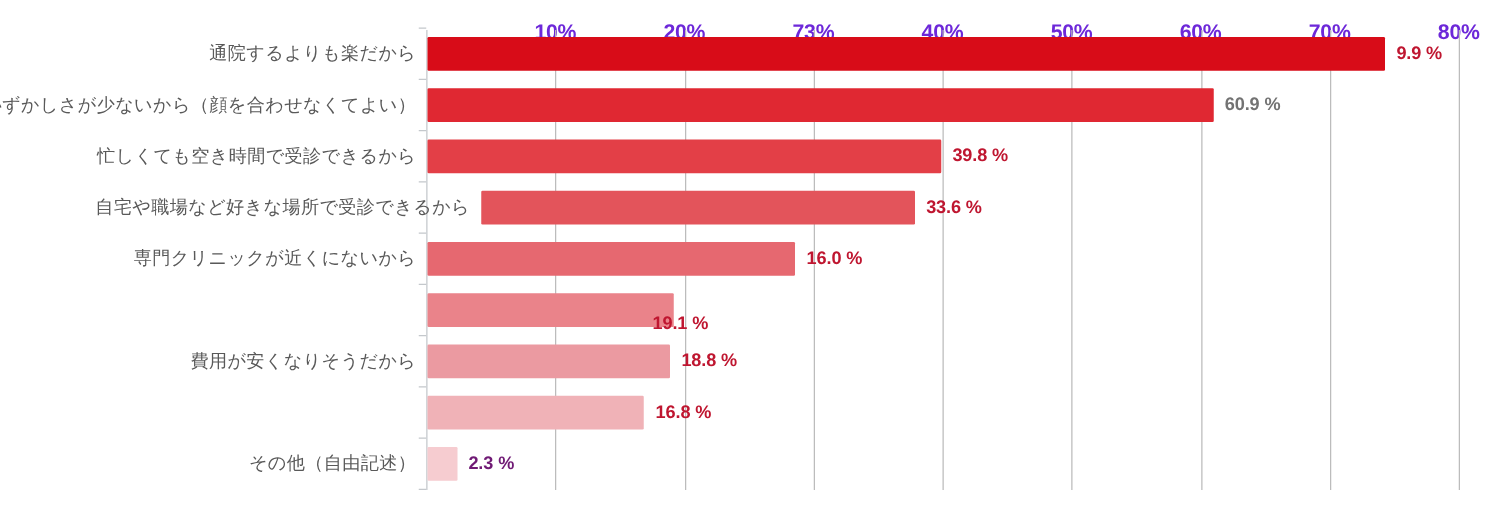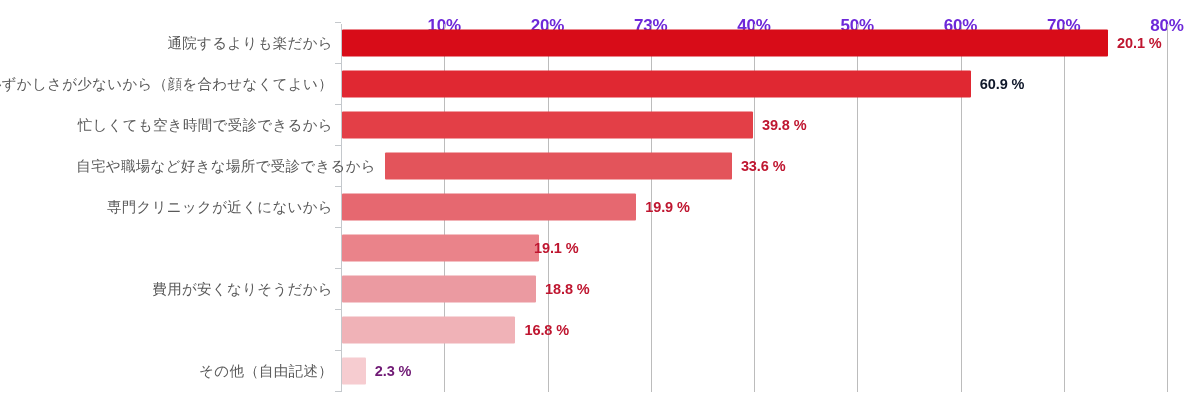--- a/index.html
+++ b/index.html
@@ -145,45 +145,45 @@
       <div class="gridline" style="left: 1063.75px;"></div>
       <div class="gridline" style="left: 1167px;"></div>
     </div>
 
   <div class="cat-axis"></div>
 
   <div class="rows">
       <div class="row" style="top: -2px;">
         <div class="row-label">通院するよりも楽だから</div>
         <div class="bar" title="通院するよりも楽だから 74.2 %" style="width: 766.115px; background: rgb(216, 12, 24);"></div>
-        <div class="bar-value" style="left: 1117.12px; color: rgb(191, 22, 48);">20.1 %</div>
+        <div class="bar-value" style="left: 1117.12px; color: rgb(191, 22, 48);">9.9 %</div>
       </div>
       <div class="row" style="top: 39px;">
         <div class="row-label">恥ずかしさが少ないから（顔を合わせなくてよい）</div>
         <div class="bar" title="恥ずかしさが少ないから（顔を合わせなくてよい） 60.9 %" style="width: 628.792px; background: rgb(224, 40, 50);"></div>
-        <div class="bar-value" style="left: 979.792px; color: #0f172a; text-align: center;">60.9 %</div>
+        <div class="bar-value" style="left: 979.792px; color: #737373; text-align: center;">60.9 %</div>
       </div>
       <div class="row" style="top: 80px;">
         <div class="row-label">忙しくても空き時間で受診できるから</div>
         <div class="bar" title="忙しくても空き時間で受診できるから 39.8 %" style="width: 410.935px; background: rgb(227, 63, 71);"></div>
         <div class="bar-value" style="left: 761.935px; color: rgb(191, 22, 48);">39.8 %</div>
       </div>
       <div class="row" style="top: 121px; margin-left: 43px;">
         <div class="row-label">自宅や職場など好きな場所で受診できるから</div>
         <div class="bar" title="自宅や職場など好きな場所で受診できるから 33.6 %" style="width: 346.92px; background: rgb(227, 84, 91);"></div>
         <div class="bar-value" style="left: 697.92px; color: rgb(191, 22, 48);">33.6 %</div>
       </div>
       <div class="row" style="top: 162px;">
         <div class="row-label">専門クリニックが近くにないから</div>
         <div class="bar" title="薬を自宅まで届けてもらえるから 28.5 %" style="width: 294.262px; background: rgb(230, 104, 112);"></div>
-        <div class="bar-value" style="left: 645.263px; color: rgb(191, 22, 48);">19.9 %</div>
+        <div class="bar-value" style="left: 645.263px; color: rgb(191, 22, 48);">16.0 %</div>
       </div>
       <div class="row" style="top: 203px;">
         <div class="bar" title="夜間や土日も診療しているから 19.1 %" style="width: 197.208px; background: rgb(234, 131, 138);"></div>
-        <div class="bar-value" style="left: 534px; color: rgb(191, 22, 48);">19.1 %</div>
+        <div class="bar-value" style="left: 522px; color: rgb(191, 22, 48); margin-top: 11px;">19.1 %</div>
       </div>
       <div class="row" style="top: 244px;">
         <div class="row-label">費用が安くなりそうだから</div>
         <div class="bar" title="費用が安くなりそうだから 18.8 %" style="width: 194.11px; background: rgb(235, 154, 161);"></div>
         <div class="bar-value" style="left: 545.11px; color: rgb(191, 22, 48);">18.8 %</div>
       </div>
       <div class="row" style="top: 285px;">
         <div class="bar" title="専門クリニックが近くにないから 16.8 %" style="width: 173.46px; background: rgb(240, 178, 183);"></div>
         <div class="bar-value" style="left: 524.46px; color: rgb(191, 22, 48);">16.8 %</div>
       </div>

